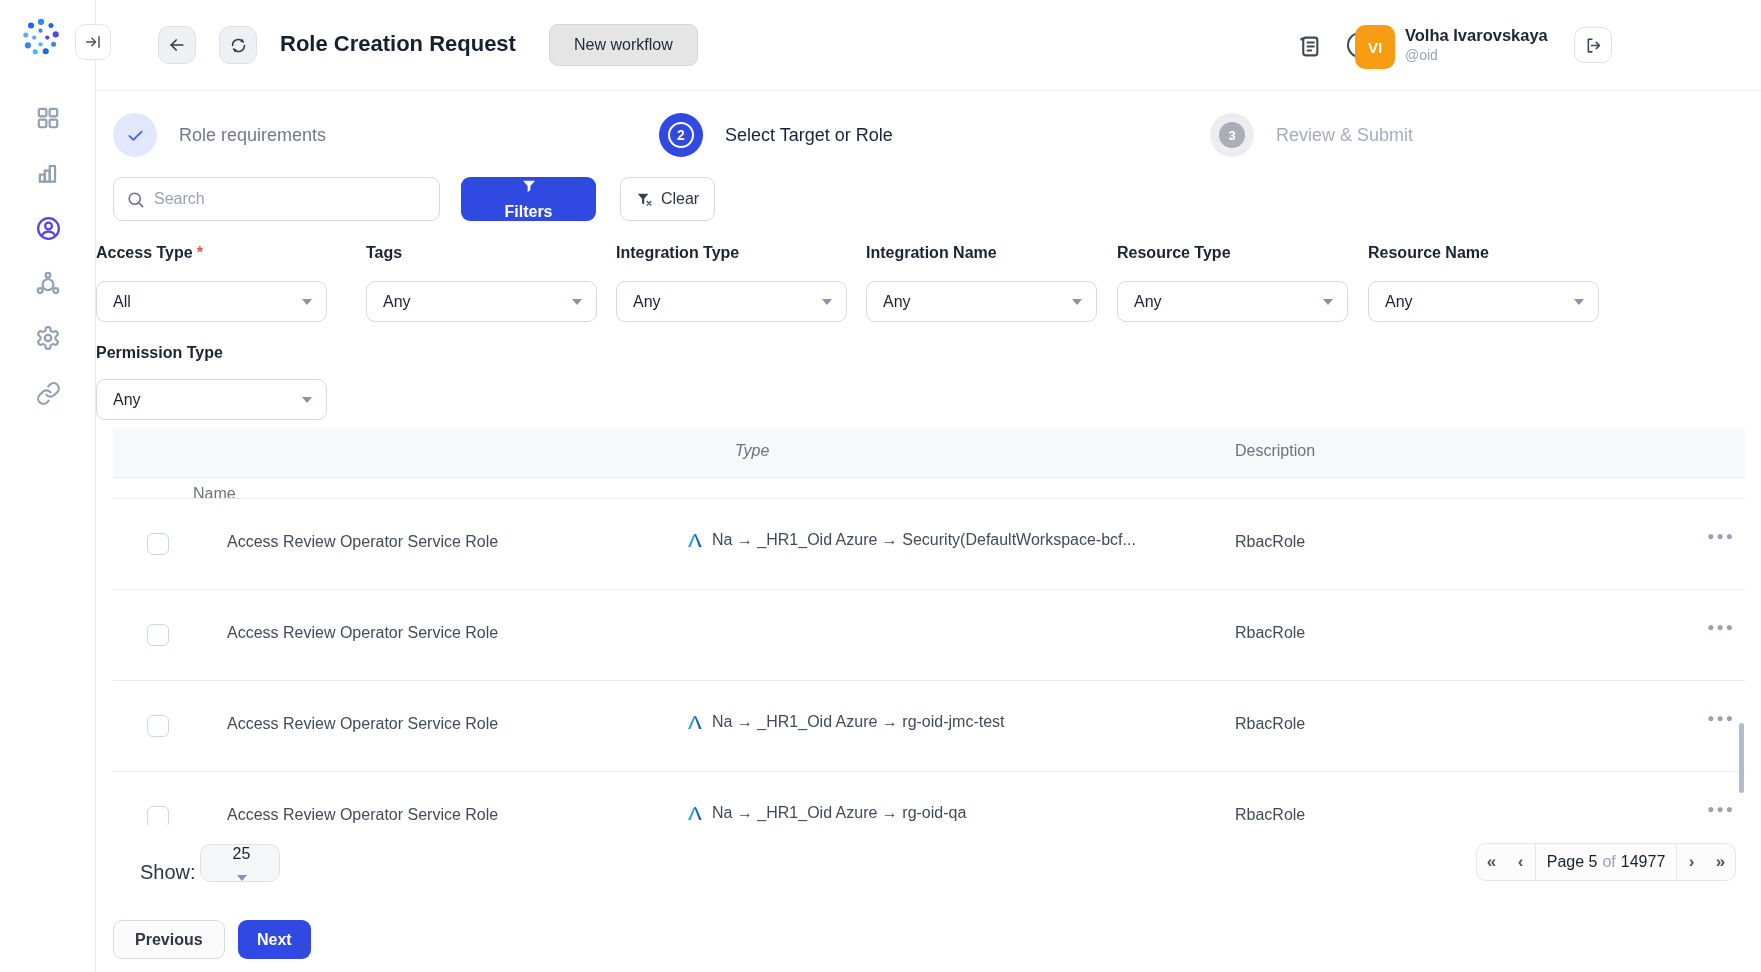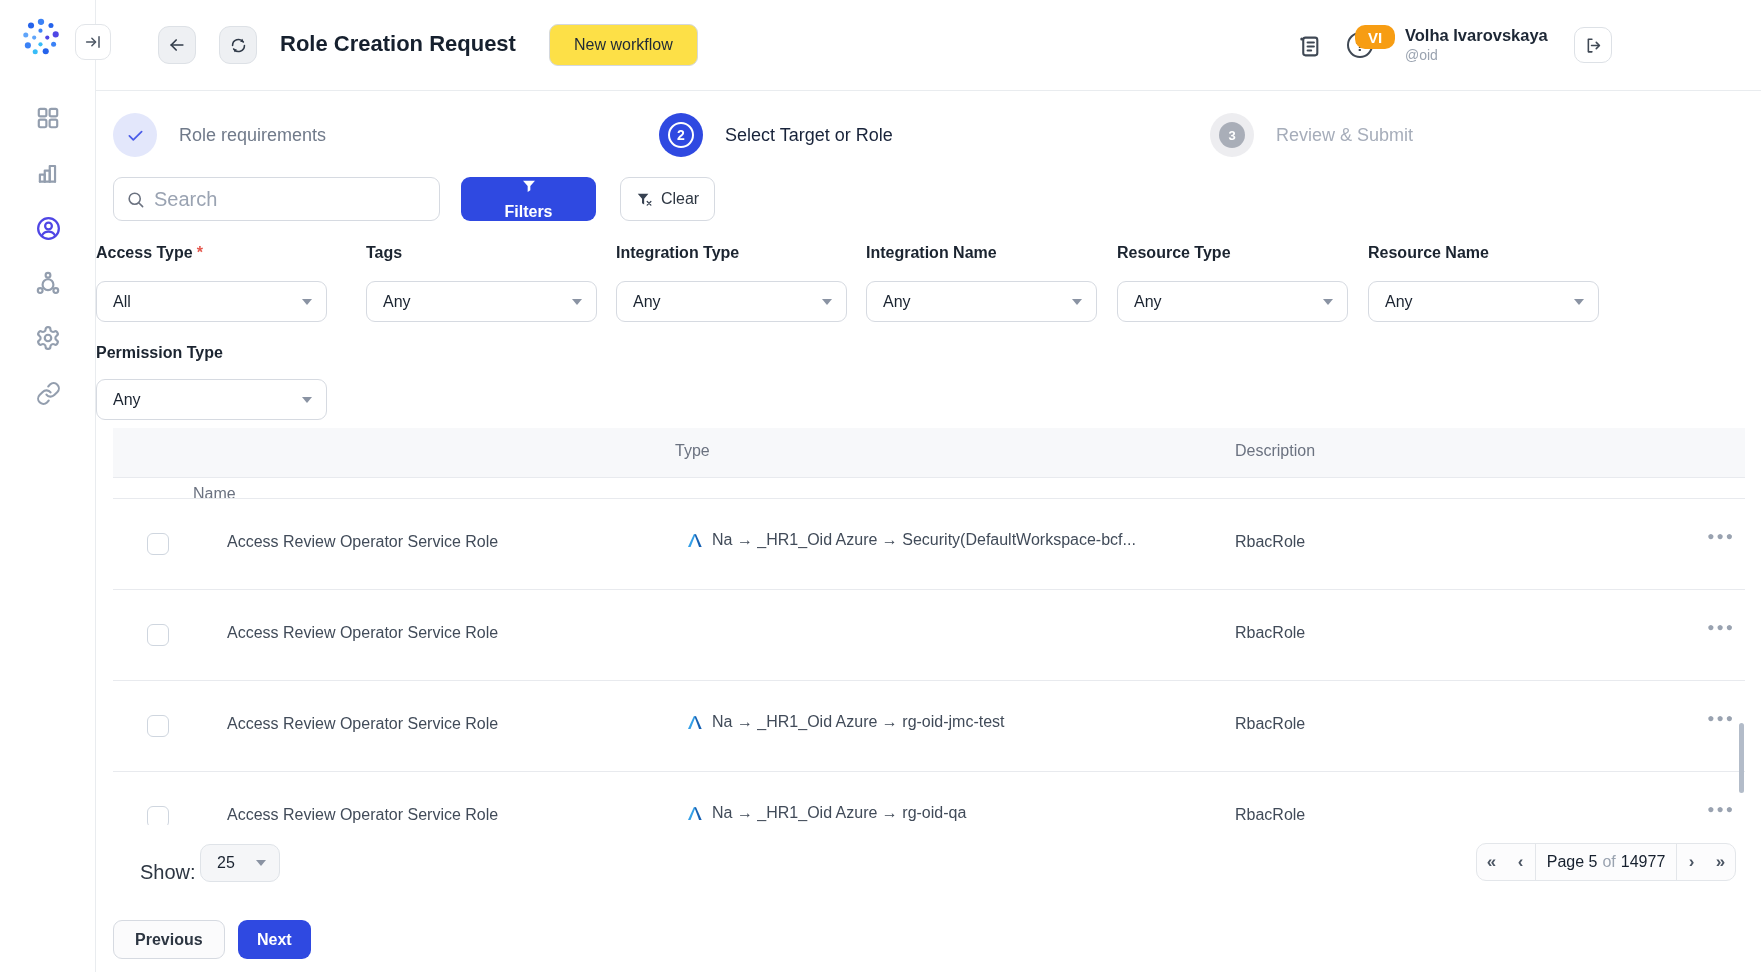--- a/index.html
+++ b/index.html
@@ -15,26 +15,26 @@
   .snav { position:absolute; left:0; top:104px; width:96px; display:flex; flex-direction:column; align-items:center; gap:27px; }
   .sicon { width:28px; height:28px; display:flex; align-items:center; justify-content:center; cursor:pointer; color:#939eae; }
   .sicon svg { stroke:#939eae; }
   .sicon.active svg { stroke:#4f46e5; }
 
   
   .hdr { position:absolute; left:96px; top:0; width:1665px; height:91px; border-bottom:1px solid #e9ecef; background:#fff; }
   .iconbtn { position:absolute; width:38px; height:38px; top:26px; background:#eef0f3; border:1px solid #dde1e6;
              border-radius:11px; display:flex; align-items:center; justify-content:center; cursor:pointer; }
   .page-title { position:absolute; left:184px; top:31px; font-size:22px; font-weight:700; color:#16202e; }
-  .new-wf { position:absolute; left:453px; top:24px; height:42px; padding:0 24px; background:#fde047; border:1px solid #d4d8de;
+  .new-wf { position:absolute; left:453px; top:24px; height:42px; padding:0 24px; background:#e5e5e5; border:1px solid #d4d8de;
             border-radius:9px; font-size:16px; font-weight:500; color:#1f2937; display:flex; align-items:center; cursor:pointer; }
   .hicon { position:absolute; top:32px; width:28px; height:28px; display:flex; align-items:center; justify-content:center; cursor:pointer; }
   .help-circle { position:absolute; top:32px; width:26px; height:26px; border:2px solid #3f4854; border-radius:50%;
                  display:flex; align-items:center; justify-content:center; font-size:15px; font-weight:700; color:#3f4854; cursor:pointer; }
-  .avatar { position:absolute; left:1259px; top:25px; width:40px; height:24px; border-radius:10px; background:#f79d13;
+  .avatar { position:absolute; left:1259px; top:25px; width:40px; height:44px; border-radius:10px; background:#f79d13;
             color:#fff; font-size:15px; font-weight:700; display:flex; align-items:center; justify-content:center; cursor:pointer; }
   .uname { position:absolute; left:1309px; top:26px; font-size:16.5px; font-weight:600; color:#1d2735; white-space:nowrap; }
   .uhandle { position:absolute; left:1309px; top:47px; font-size:14px; color:#9aa3b0; }
   .logout-btn { position:absolute; left:1478px; top:27px; width:38px; height:36px; background:#fff; border:1px solid #dde1e6;
                 border-radius:10px; display:flex; align-items:center; justify-content:center; cursor:pointer; }
 
   
   .step { position:absolute; top:112px; height:46px; display:flex; align-items:center; gap:22px; }
   .g1 { left:113px; cursor:pointer; } .g2 { left:659px; cursor:pointer; } .g3 { left:1210px; }
   .scircle { width:44px; height:44px; border-radius:50%; display:flex; align-items:center; justify-content:center; flex:none; }
@@ -44,21 +44,21 @@
                      color:#fff; font-size:14px; font-weight:600; }
   .c-todo { background:#ededf0; }
   .c-todo .inner { width:26px; height:26px; background:#a9aeb8; border-radius:50%; display:flex; align-items:center; justify-content:center;
                    color:#fff; font-size:13px; font-weight:600; }
   .slabel { font-size:18px; }
   .l-done { color:#707a8a; } .l-active { color:#18233a; font-weight:500; } .l-todo { color:#a6adba; }
 
   
   .searchbox { position:absolute; left:113px; top:177px; width:327px; height:44px; border:1px solid #d6dae1; border-radius:9px;
                background:#fff; display:flex; align-items:center; padding:0 12px; gap:9px; }
-  .searchbox input { border:none; outline:none; flex:1; font-size:20px; color:#6d28d9; font-family:"Liberation Sans", sans-serif; background:transparent; }
+  .searchbox input { border:none; outline:none; flex:1; font-size:16px; color:#6d28d9; font-family:"Liberation Sans", sans-serif; background:transparent; }
   .searchbox input::placeholder { color:#9aa3b2; }
   .btn-filters { position:absolute; left:461px; top:177px; width:135px; height:44px; background:#2f49e1; border:none; border-radius:9px;
                  color:#fff; font-size:16px; font-weight:600; display:flex; align-items:center; justify-content:center; gap:9px; cursor:pointer;
                  font-family:"Liberation Sans", sans-serif;flex-direction:column; }
   .btn-clear { position:absolute; left:620px; top:177px; width:95px; height:44px; background:#fff; border:1px solid #d6dae1; border-radius:9px;
                color:#2d3642; font-size:16px; font-weight:500; display:flex; align-items:center; justify-content:center; gap:8px; cursor:pointer;
                font-family:"Liberation Sans", sans-serif; }
 
   
   .flabel { position:absolute; top:244px; font-size:16px; font-weight:600; color:#1b2430; }
@@ -66,37 +66,37 @@
   .flabel.row2 { top:344px; }
   .sel { position:absolute; top:281px; width:231px; height:41px; border:1px solid #d6dae1; border-radius:9px; background:#fff;
          display:flex; align-items:center; justify-content:space-between; padding:0 14px 0 16px; font-size:16px; color:#1a2330; cursor:pointer; }
   .sel.row2 { top:379px; }
   .caret { width:0; height:0; border-left:5px solid transparent; border-right:5px solid transparent; border-top:6px solid #8a93a3; }
   .fc0 { left:96px; } .fc1 { left:366px; } .fc2 { left:616px; } .fc3 { left:866px; } .fc4 { left:1117px; } .fc5 { left:1368px; }
 
   
   .thead { position:absolute; left:113px; top:428px; width:1632px; height:50px; background:#f7f8fa; border-bottom:1px solid #e8eaee; }
   .thead span { position:absolute; top:14px; font-size:16px; color:#6b7280; }
-  .col-name { left:80px;margin-top:43px; } .col-type { left:562px; } .col-desc { left:1122px; }
+  .col-name { left:80px;margin-top:43px; } .col-type { left:622px;font-style:italic; } .col-desc { left:1122px; }
   .tbody { position:absolute; left:113px; top:479px; width:1632px; height:346px; overflow:hidden; }
   .spacer { height:20px; border-bottom:1px solid #e8eaee; }
   .trow { position:relative; height:91px; border-bottom:1px solid #e8eaee; }
   .cbx { position:absolute; left:34px; top:34px; width:22px; height:22px; border:1.6px solid #cfd6df; border-radius:6px; background:#fff; cursor:pointer; }
   .cell { position:absolute; top:34px; font-size:16px; color:#414b59; white-space:nowrap; }
   .cell.name { left:80px;margin-left:34px; }
   .cell.type { left:573px; display:flex; align-items:center; gap:9px; top:32px; }
   .cell.desc { left:1122px; }
   .dots { position:absolute; right:10px; top:30px; font-size:12px; letter-spacing:2px; color:#99a2b0; cursor:pointer; font-weight:700; }
   .az { flex:none; }
   .scroll-thumb { position:absolute; left:1739px; top:723px; width:5px; height:70px; border-radius:3px; background:#b3bcc9; cursor:grab; }
 
   
   .show-label { position:absolute; left:140px; top:849px; font-size:20px; color:#2d3642;margin-top:12px; }
   .size-sel { position:absolute; left:200px; top:844px; width:80px; height:38px; background:#f5f6f8; border:1px solid #dfe3e8; border-radius:10px;
-              display:flex; align-items:center; justify-content:space-between; padding:0 13px 0 16px; font-size:16px; color:#1a2330; cursor:pointer; }
+              display:flex; align-items:center; justify-content:space-between; padding:0 13px 0 16px; font-size:16px; color:#1a2330; cursor:pointer;flex-direction:column; }
   .pager { position:absolute; left:1476px; top:843px; width:260px; height:38px; border:1px solid #e3e6ea; border-radius:10px; background:#fcfcfd;
            display:flex; align-items:stretch; overflow:hidden; }
   .pager .seg { display:flex; align-items:center; justify-content:center; }
   .pager .pbtn { width:29px; height:100%; display:flex; align-items:center; justify-content:center; font-size:17px; font-weight:700;
                  color:#4b5563; cursor:pointer; }
   .pager .div { border-left:1px solid #e3e6ea; }
   .pager .ptext { flex:1; display:flex; align-items:center; justify-content:center; gap:5px; font-size:16px; }
   .ptext .strong { color:#16202e; } .ptext .muted { color:#9aa3b0; }
 
   

